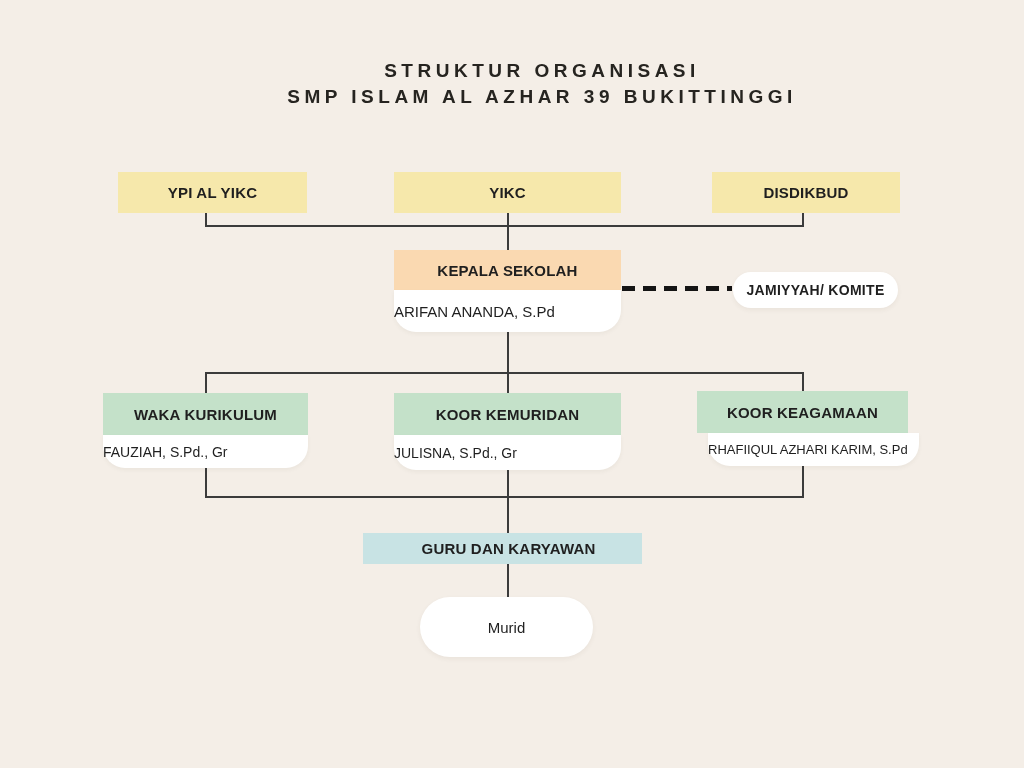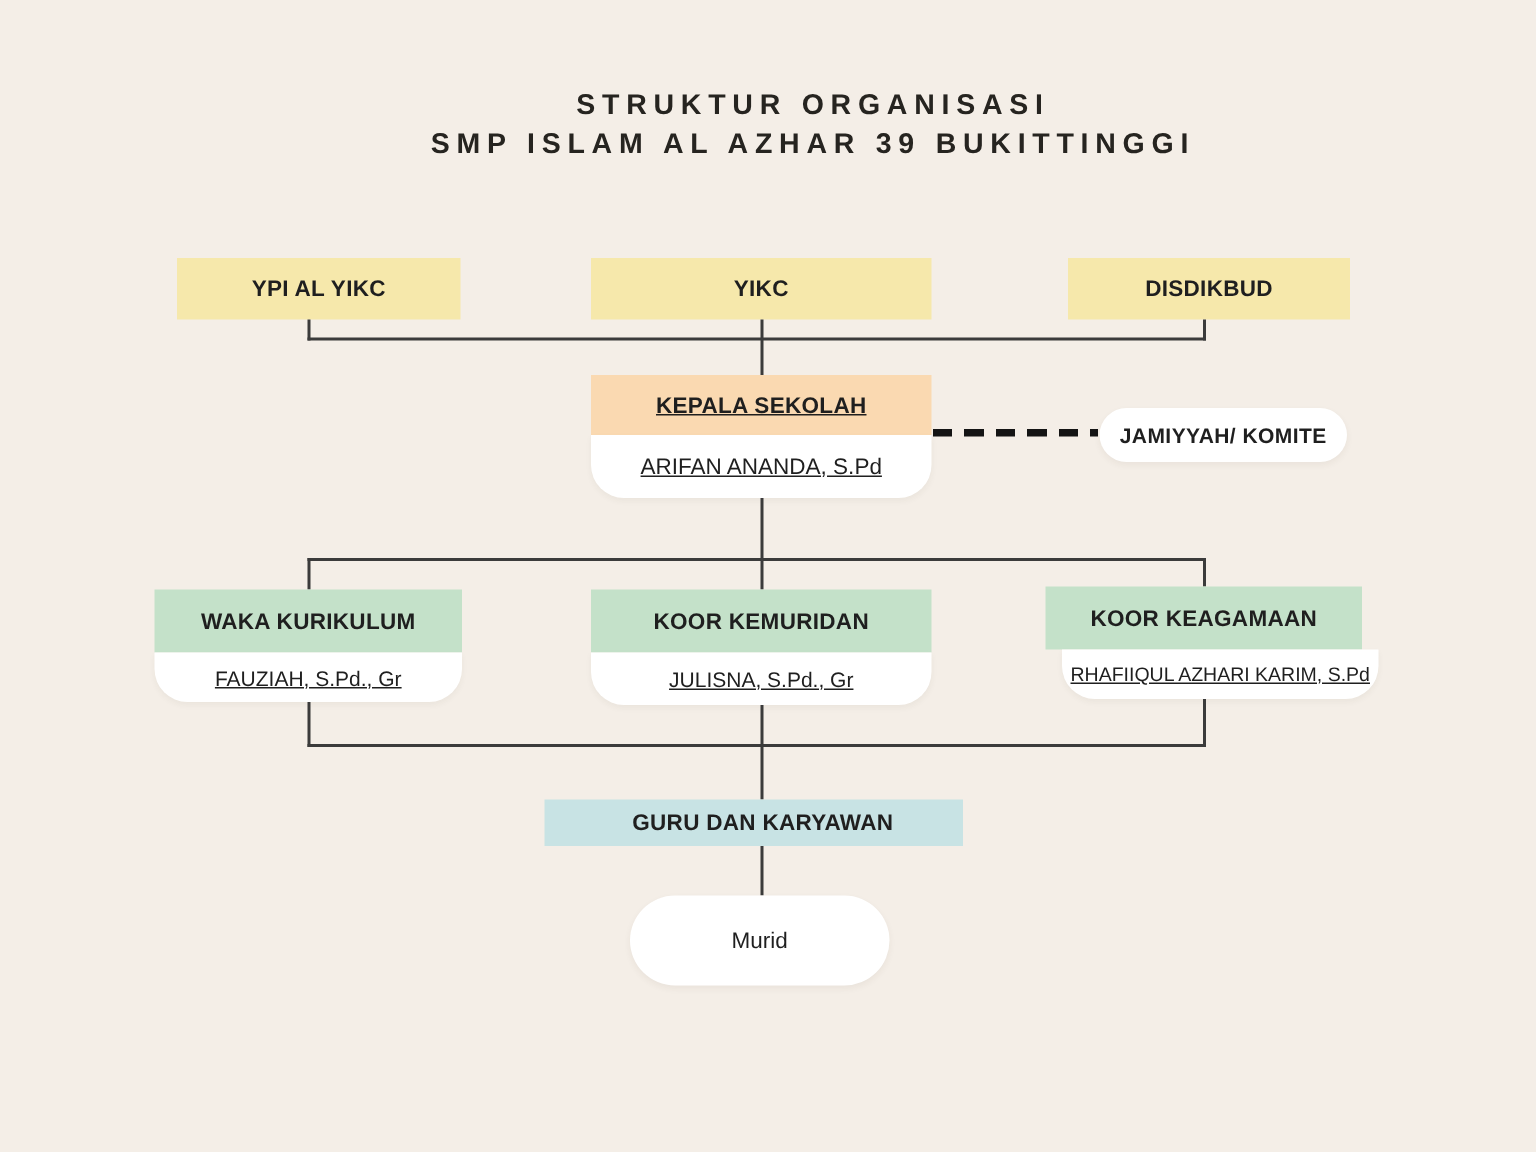--- a/index.html
+++ b/index.html
@@ -30,25 +30,24 @@
   .box{
     position:absolute;display:flex;align-items:center;justify-content:center;
     height:41px;font-weight:700;font-size:15px;letter-spacing:0.2px;
     white-space:nowrap;
   }
   .yellow{background:var(--yellow);}
   .peach{background:var(--peach);}
   .green{background:var(--green);}
   .teal{background:var(--teal);height:31px;padding-left:12px;}
   .namebox{
-    position:absolute;display:flex;align-items:center;justify-content:center;
+    position:absolute;display:flex;align-items:center;justify-content:flex-start;
     background:var(--white);border-radius:0 0 22px 22px;
     font-size:14px;font-weight:400;white-space:nowrap;
     box-shadow:0 2px 4px rgba(60,50,40,0.05);
-    text-decoration:underline;
   }
   .namebox.small{font-size:13px;}
   .pill{
     position:absolute;display:flex;align-items:center;justify-content:center;
     background:var(--white);border-radius:30px;
     box-shadow:0 2px 5px rgba(60,50,40,0.06);white-space:nowrap;
   }
   .pill.bold{font-weight:700;font-size:14px;letter-spacing:0.3px;}
   .pill.plain{font-weight:400;font-size:15px;}
   .h-line{position:absolute;height:2px;background:var(--line);}
@@ -76,21 +75,21 @@
   </div>
   <div class="box yellow" style="left:394px;top:172px;width:227px;">
     <span>YIKC</span>
   </div>
 
   <div class="v-line" style="left:205px;top:213px;height:14px;"></div>
   <div class="v-line" style="left:802px;top:213px;height:14px;"></div>
   <div class="h-line" style="left:205px;top:225px;width:599px;"></div>
   <div class="v-line" style="left:507px;top:213px;height:37px;"></div>
 
-  <div class="box peach" style="left:394px;top:250px;width:227px;height:40px;text-decoration:underline;">
+  <div class="box peach" style="left:394px;top:250px;width:227px;height:40px;">
     <span>KEPALA SEKOLAH</span>
   </div>
   <div class="namebox" style="left:394px;top:290px;width:227px;height:42px;font-size:15px;">
     <span>ARIFAN ANANDA, S.Pd</span>
   </div>
 
   <div class="dash-line" style="left:622px;top:286px;width:110px;"></div>
 
   <div class="pill bold" style="left:733px;top:272px;width:165px;height:36px;">
     <span>JAMIYYAH/ KOMITE</span>

